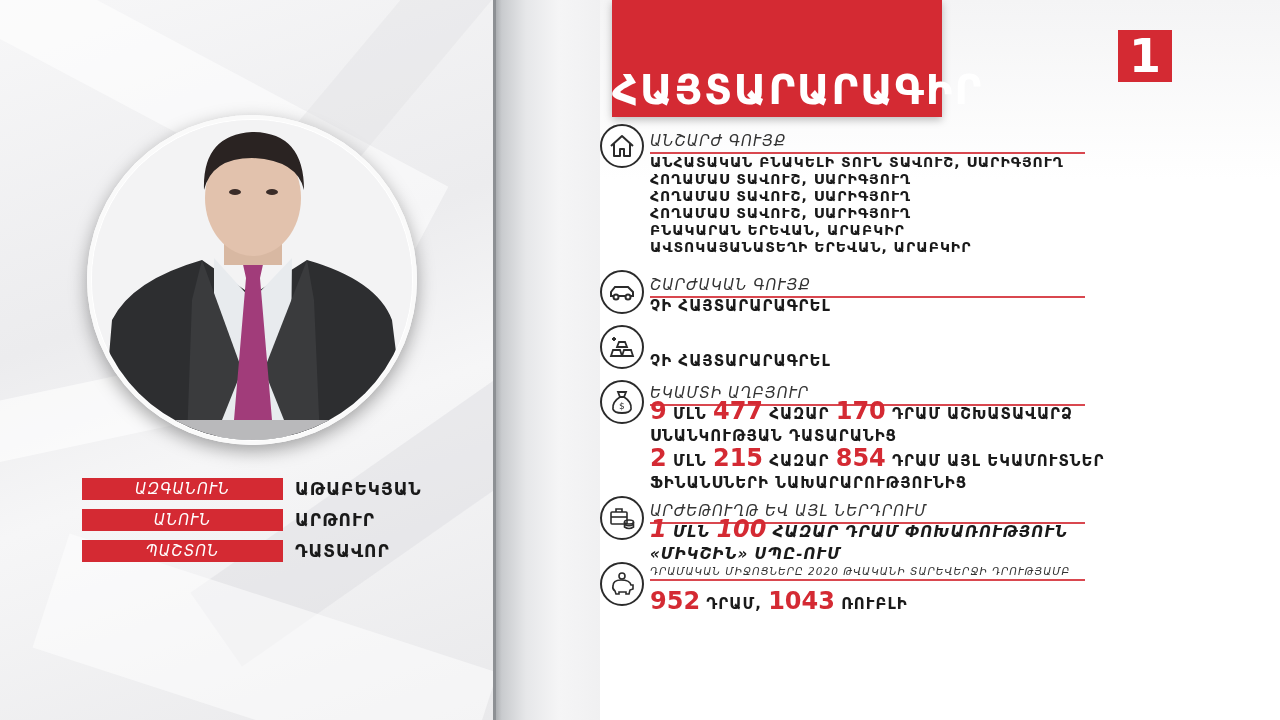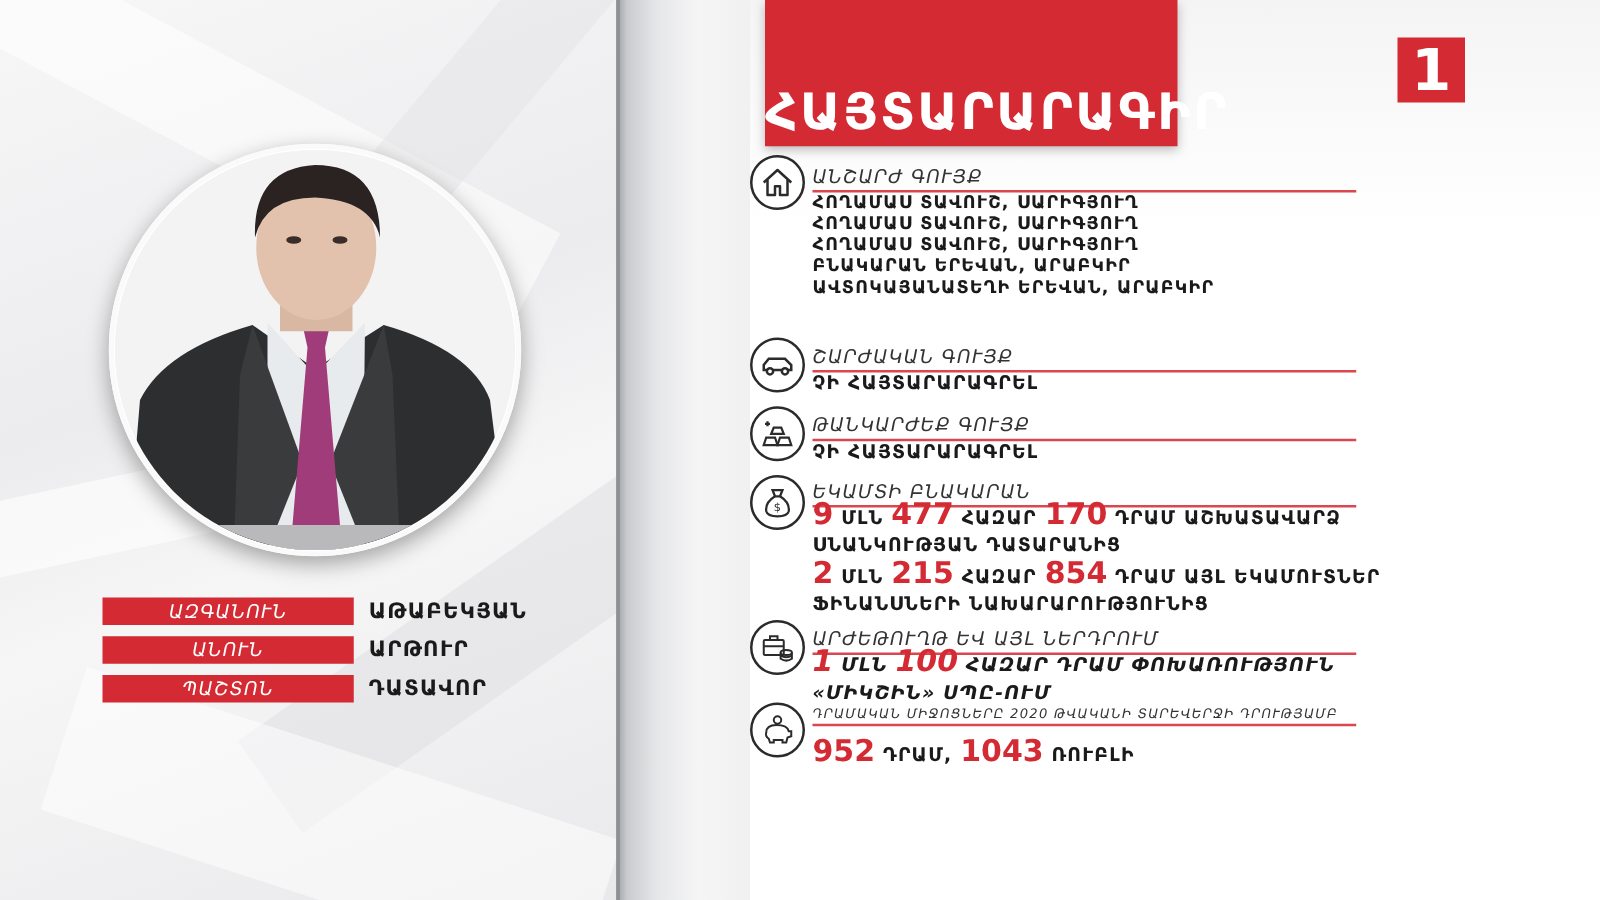--- a/index.html
+++ b/index.html
@@ -160,20 +160,21 @@
 
 <div class="section" style="top:124px; height:145px;">
   <div class="icon-circle" style="top:0;">
     <svg viewBox="0 0 28 28" fill="none" stroke="#2b2b2b" stroke-width="2" stroke-linejoin="round">
         <path d="M3 14 L14 4 L25 14"></path>
         <path d="M6 12 V24 H12 V17 H16 V24 H22 V12"></path>
       </svg>
   </div>
   <div class="sec-head" style="top:8px;">ԱՆՇԱՐԺ ԳՈՒՅՔ</div>
   <div class="sec-body" style="top:30px;">
+    <div class="line-sm">ԱՆՀԱՏԱԿԱՆ ԲՆԱԿԵԼԻ ՏՈՒՆ ՏԱՎՈՒՇ, ՍԱՐԻԳՅՈՒՂ</div>
     <div class="line-sm">ՀՈՂԱՄԱՍ ՏԱՎՈՒՇ, ՍԱՐԻԳՅՈՒՂ</div>
     <div class="line-sm">ՀՈՂԱՄԱՍ ՏԱՎՈՒՇ, ՍԱՐԻԳՅՈՒՂ</div>
     <div class="line-sm">ՀՈՂԱՄԱՍ ՏԱՎՈՒՇ, ՍԱՐԻԳՅՈՒՂ</div>
     <div class="line-sm">ԲՆԱԿԱՐԱՆ ԵՐԵՎԱՆ, ԱՐԱԲԿԻՐ</div>
     <div class="line-sm">ԱՎՏՈԿԱՅԱՆԱՏԵՂԻ ԵՐԵՎԱՆ, ԱՐԱԲԿԻՐ</div>
   </div>
 </div>
 
 <div class="section" style="top:268px; height:50px;padding-left:36px;">
   <div class="icon-circle" style="top:2px;">
@@ -189,33 +190,32 @@
 
 <div class="section" style="top:323px; height:50px;">
   <div class="icon-circle" style="top:2px;">
     <svg viewBox="0 0 28 28" fill="none" stroke="#2b2b2b" stroke-width="1.8">
         <path d="M9 14 L11 9 H17 L19 14 Z"></path>
         <path d="M3 23 L5 17 H12 L14 23 Z"></path>
         <path d="M14 23 L16 17 H23 L25 23 Z"></path>
         <path d="M6 4 V8 M4 6 H8"></path>
       </svg>
   </div>
-  <div class="sec-head" style="top:8px;">ԹԱՆԿԱՐԺԵՔ ԳՈՒՅՔ</div>
   <div class="sec-body line-lg" style="top:27px;">ՉԻ ՀԱՅՏԱՐԱՐԱԳՐԵԼ</div>
 </div>
 
 <div class="section" style="top:378px; height:118px;">
   <div class="icon-circle" style="top:2px;">
     <svg viewBox="0 0 28 28" fill="none" stroke="#2b2b2b" stroke-width="1.8">
         <path d="M10 4 H18 L16 9 H12 Z"></path>
         <path d="M12 9 Q4 14 5 21 Q6 25 14 25 Q22 25 23 21 Q24 14 16 9"></path>
         <text x="11" y="21" font-size="9" fill="#2b2b2b" stroke="none" font-family="DejaVu Sans, sans-serif">$</text>
       </svg>
   </div>
-  <div class="sec-head" style="top:6px;">ԵԿԱՄՏԻ ԲՆԱԿԱՐԱՆ</div>
+  <div class="sec-head" style="top:6px;">ԵԿԱՄՏԻ ԱՂԲՅՈՒՐ</div>
   <div class="sec-body" style="top:22px;">
     <div class="line-lg">
       <span class="num">9</span>
       <span>ՄԼՆ</span>
       <span class="num">477</span>
       <span>ՀԱԶԱՐ</span>
       <span class="num">170</span>
       <span>ԴՐԱՄ ԱՇԽԱՏԱՎԱՐՁ</span>
     </div>
     <div class="line-lg">ՍՆԱՆԿՈՒԹՅԱՆ ԴԱՏԱՐԱՆԻՑ</div>

